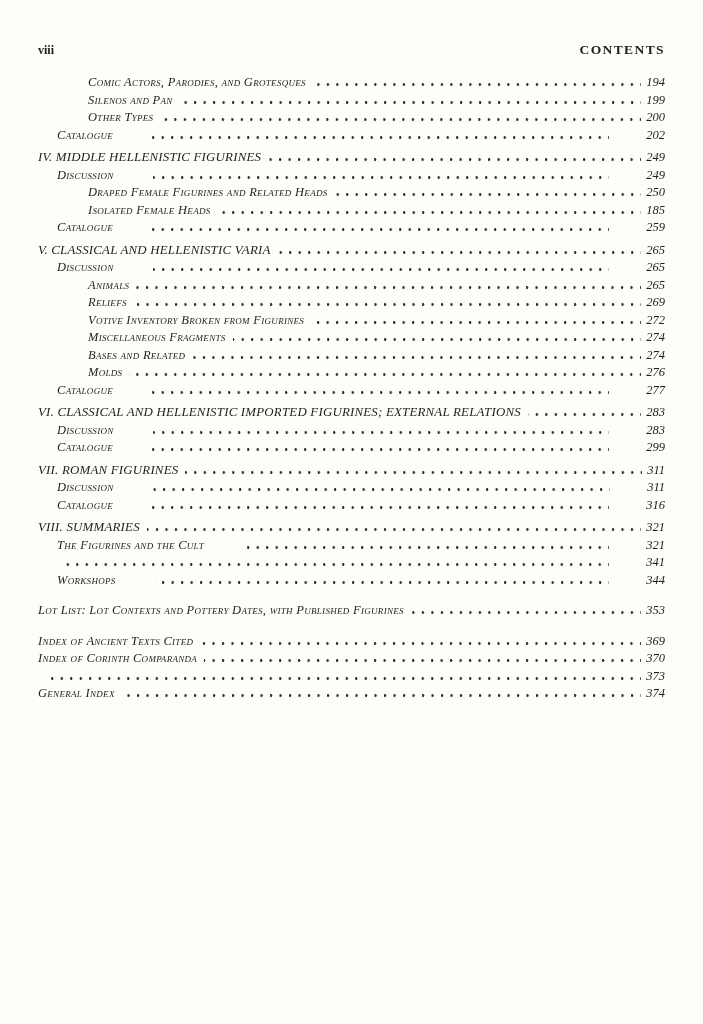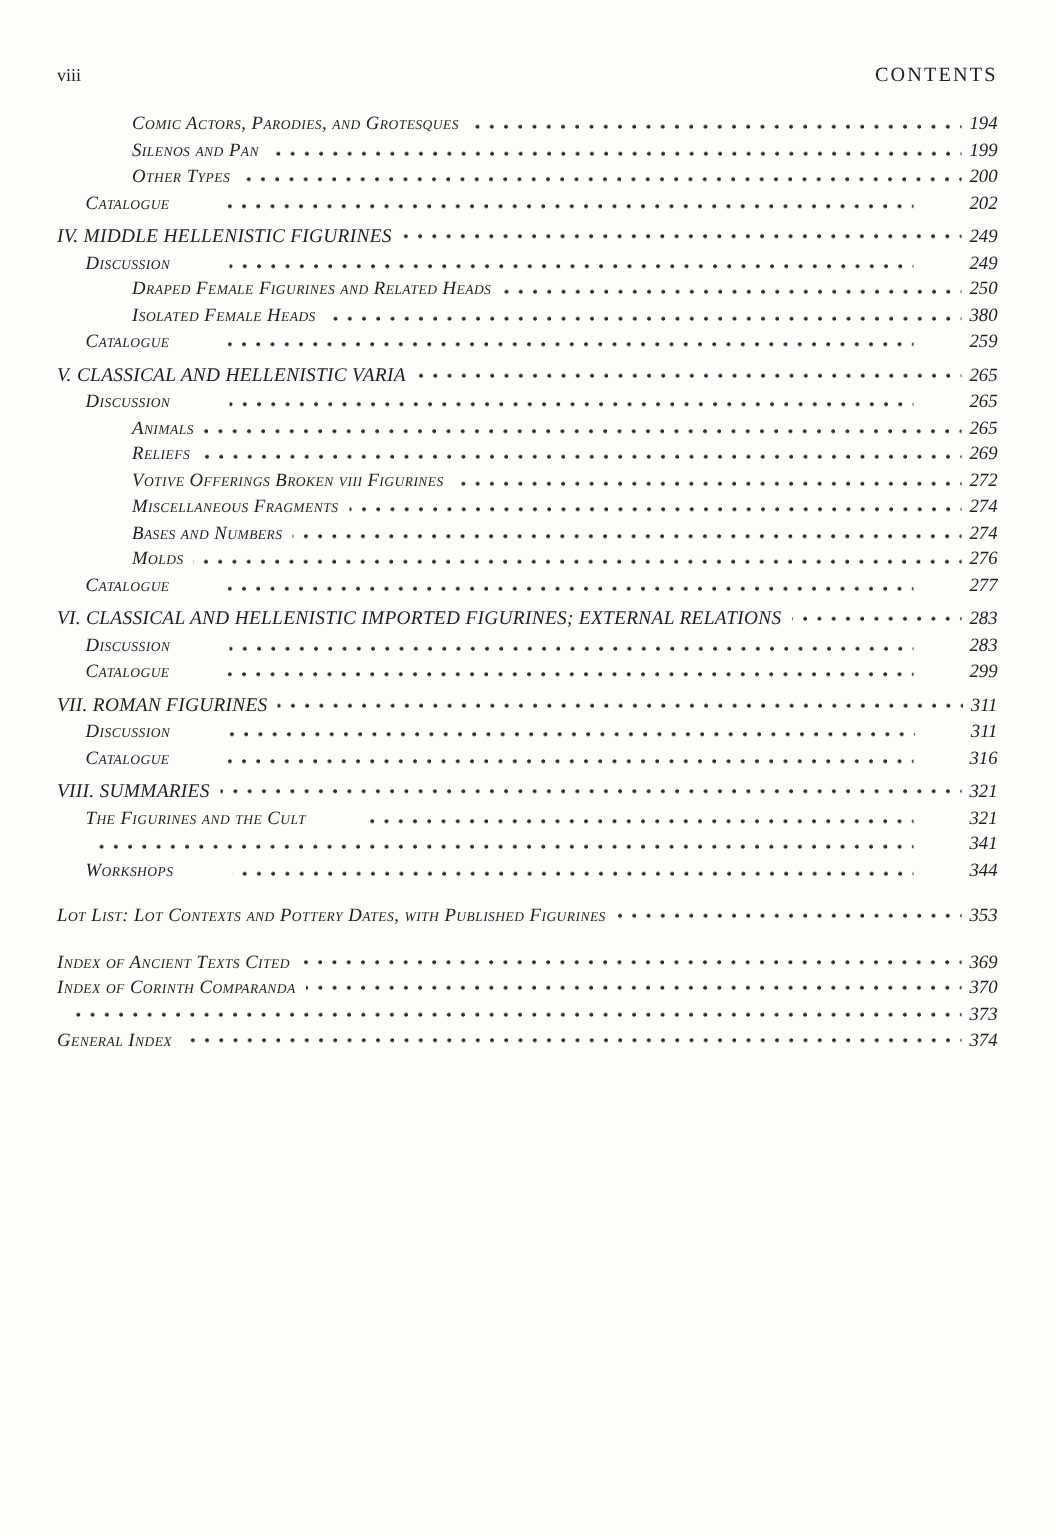--- a/index.html
+++ b/index.html
@@ -14,20 +14,21 @@
     font-family:"Liberation Serif", serif;
     box-sizing:border-box;
     padding:42px 38px 0 38px;
     margin:0 auto;
     position:relative;
   }
   .page-header{
     position:relative;
     height:16px;
     margin-bottom:16px;
+    font-weight:bold;
   }
   .folio{
     position:absolute;left:0;top:1px;
     font-size:12px;
   }
   .contents-heading{
     text-align:right;
     font-size:13.5px;
     letter-spacing:1.4px;
   }
@@ -44,21 +45,21 @@
   .row .label{
     white-space:nowrap;
     font-variant:small-caps;
     letter-spacing:0.3px;
   }
   .row.caps{font-size:12.9px;}
   .row.caps .label{
     font-variant:normal;
     letter-spacing:0.2px;
   }
-  .lvl-0{padding-left:0;align-items:center;}
+  .lvl-0{padding-left:0;}
   .lvl-1{padding-left:19px;gap:32px;}
   .lvl-2{padding-left:50px;}
   .gap-sm{margin-top:5px;}
   .gap-lg{margin-top:13px;}
   .leader{
     flex:1;
     height:3px;
     margin:0 5px 0 7px;
     background-image:radial-gradient(circle at 2px 1.5px,#2b2b2b 1.05px,transparent 1.5px);
     background-size:9.5px 3px;
@@ -111,21 +112,21 @@
         <span class="pagenum">249</span>
       </div>
       <div class="row lvl-2">
         <span class="label">Draped Female Figurines and Related Heads</span>
         <span class="leader"></span>
         <span class="pagenum">250</span>
       </div>
       <div class="row lvl-2">
         <span class="label">Isolated Female Heads</span>
         <span class="leader"></span>
-        <span class="pagenum">380</span>
+        <span class="pagenum">185</span>
       </div>
       <div class="row lvl-1">
         <span class="label">Catalogue</span>
         <span class="leader"></span>
         <span class="pagenum">259</span>
       </div>
       <div class="row lvl-0 caps gap-sm">
         <span class="label">V. CLASSICAL AND HELLENISTIC VARIA</span>
         <span class="leader"></span>
         <span class="pagenum">265</span>
@@ -139,31 +140,31 @@
         <span class="label">Animals</span>
         <span class="leader"></span>
         <span class="pagenum">265</span>
       </div>
       <div class="row lvl-2">
         <span class="label">Reliefs</span>
         <span class="leader"></span>
         <span class="pagenum">269</span>
       </div>
       <div class="row lvl-2">
-        <span class="label">Votive Offerings Broken viii Figurines</span>
+        <span class="label">Votive Inventory Broken from Figurines</span>
         <span class="leader"></span>
         <span class="pagenum">272</span>
       </div>
       <div class="row lvl-2">
         <span class="label">Miscellaneous Fragments</span>
         <span class="leader"></span>
         <span class="pagenum">274</span>
       </div>
       <div class="row lvl-2">
-        <span class="label">Bases and Numbers</span>
+        <span class="label">Bases and Related</span>
         <span class="leader"></span>
         <span class="pagenum">274</span>
       </div>
       <div class="row lvl-2">
         <span class="label">Molds</span>
         <span class="leader"></span>
         <span class="pagenum">276</span>
       </div>
       <div class="row lvl-1">
         <span class="label">Catalogue</span>

